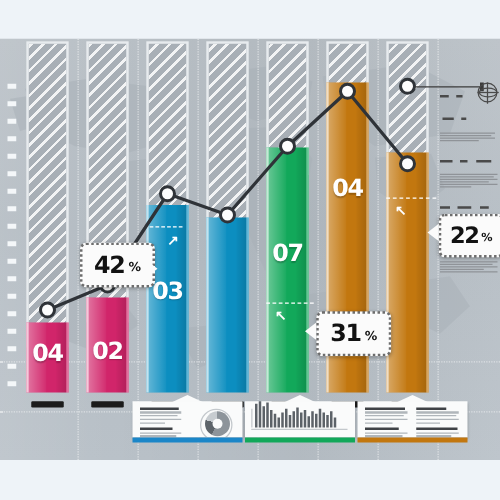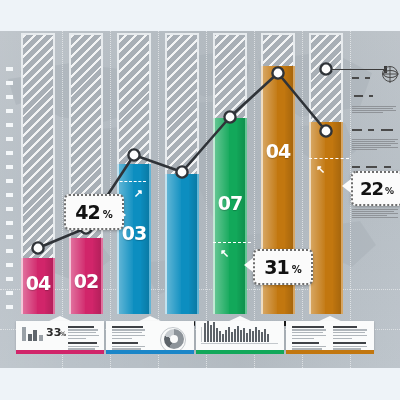--- a/index.html
+++ b/index.html
@@ -305,46 +305,20 @@
     <span class="p" style="font-size:10px;margin-left:3px;margin-top:5px">%</span>
   </div>
   <div class="tail" style="left:244px;top:258px;border-top:7px solid transparent;border-bottom:7px solid transparent;border-right:9px solid #fbfbfb"></div>
 
   <div class="callout" style="left:351px;top:171px;width:48px;height:31px">
     <span class="v" style="font-size:18px">22</span>
     <span class="p" style="font-size:9px;margin-left:2px;margin-top:5px">%</span>
   </div>
   <div class="tail" style="left:342px;top:179px;border-top:7px solid transparent;border-bottom:7px solid transparent;border-right:9px solid #fbfbfb"></div>
 
-  <div class="card" style="left:16px;top:316px">
-    <div class="notch"></div>
-    <div class="paper">
-      <div class="mini" style="left:6px;bottom:9px;height:18px">
-        <i style="height:14px"></i>
-          <i style="height:7px" class="d"></i>
-          <i style="height:11px" class="d"></i>
-          <i style="height:6px"></i>
-      </div>
-      <div class="pct33" style="left:30px;top:5px;font-size:11px">33</div>
-      <div class="pct33" style="left:44px;top:9px;font-size:6px">%</div>
-      <div style="position:absolute;left:52px;top:5px;width:32px">
-        <div class="ln dark" style="width:26px"></div>
-        <div class="ln" style="width:30px"></div>
-          <div class="ln" style="width:28px"></div>
-        <div class="ln" style="width:31px"></div>
-          <div class="ln" style="width:18px"></div>
-        <div style="height:2px"></div>
-        <div class="ln dark" style="width:29px"></div>
-        <div class="ln" style="width:31px"></div>
-          <div class="ln" style="width:27px"></div>
-        <div class="ln" style="width:30px"></div>
-      </div>
-    </div>
-    <div class="accent" style="background:#d1256a"></div>
-  </div>
 
   <div class="card" style="left:106px;top:316px">
     <div class="notch"></div>
     <div class="paper">
       <div style="position:absolute;left:6px;top:5px;width:34px">
         <div class="ln dark" style="width:31px"></div>
         <div class="ln" style="width:33px"></div>
           <div class="ln" style="width:30px"></div>
         <div class="ln" style="width:33px"></div>
           <div class="ln" style="width:20px"></div>

